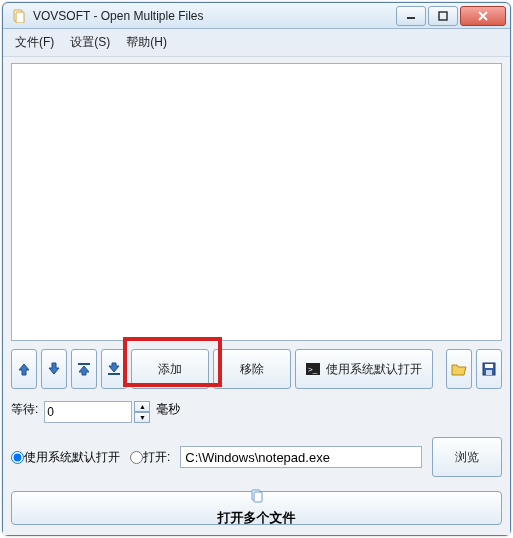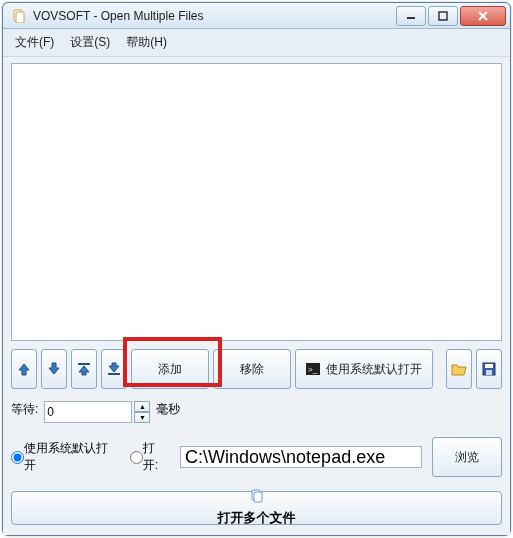--- a/index.html
+++ b/index.html
@@ -137,21 +137,21 @@
     align-items: center;
     gap: 10px;
     margin-top: 14px;
   }
   .radio-wrap { display: inline-flex; align-items: center; gap: 0; }
   .path-input {
     flex: 1; height: 22px;
     border: 1px solid #9fb3c8;
     background: #fff;
     padding: 0 4px;
-    font-family: inherit; font-size: 18px;
+    font-family: inherit; font-size: 13px;
   }
   .big-button {
     margin-top: 14px;
     height: 34px;
     width: 100%;
     border: 1px solid #8aa8c4;
     border-radius: 4px;
     background: linear-gradient(#fdfefe, #e3edf6);
     font-family: inherit; font-size: 13px; font-weight: bold;
     display: flex; align-items: center; justify-content: center;

